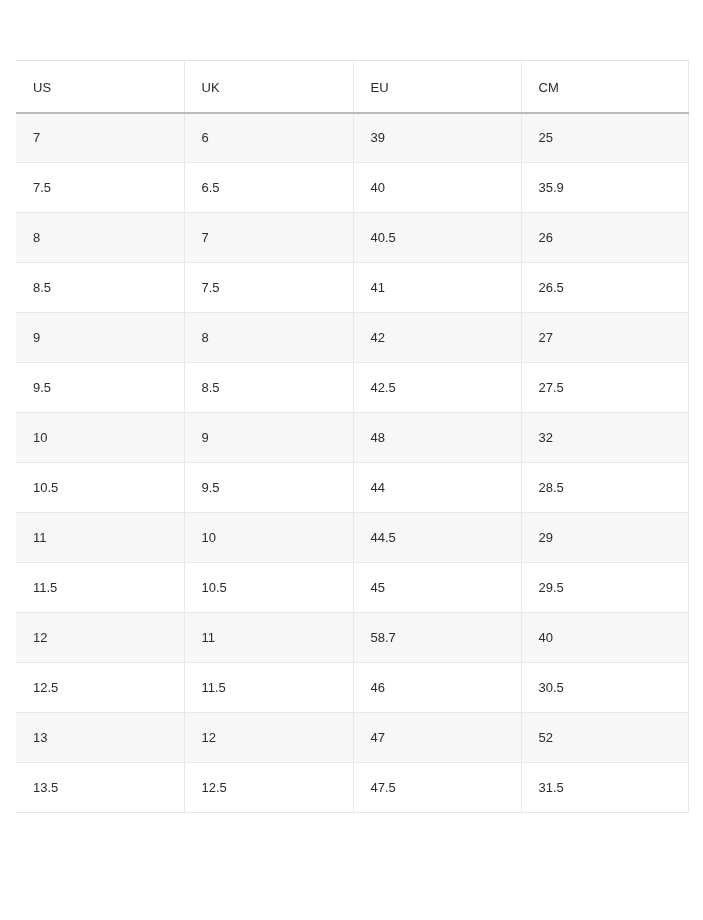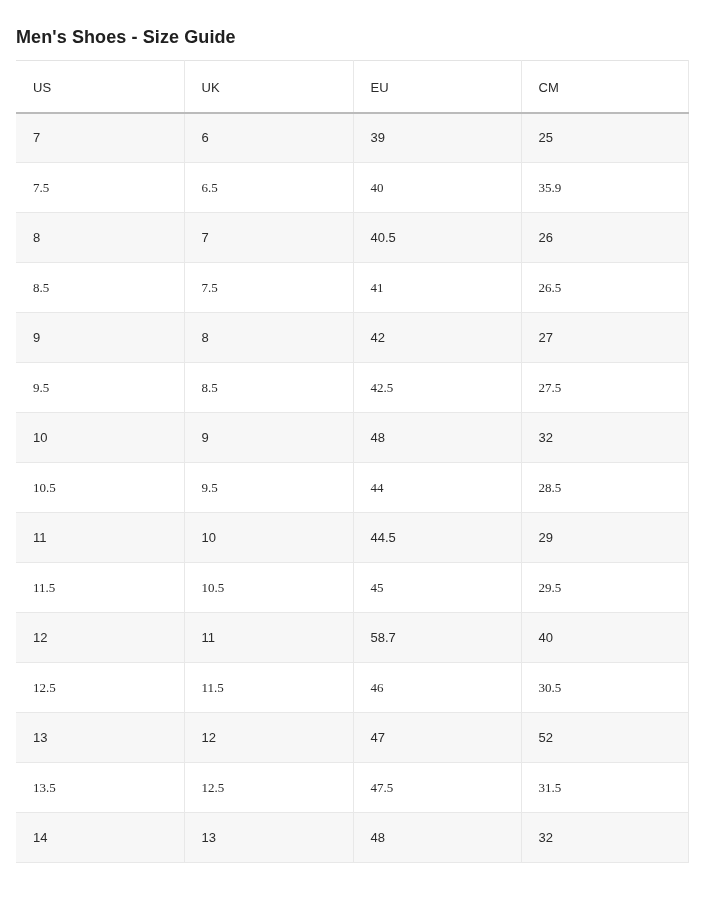--- a/index.html
+++ b/index.html
@@ -84,29 +84,27 @@
     border-right: 1px solid #e8e8e8;
     box-sizing: border-box;
     white-space: nowrap;
   }
 
   table.size-table tbody tr.odd td {
     background: #f7f7f7;
   }
   table.size-table tbody tr.even td {
     background: #ffffff;
-    font-family: Liberation Serif, serif;
   }
 </style>
 </head>
 <body>
 
 <div class="page">
 
-  <h1 class="page-title">Men's Shoes - Size Guide</h1>
 
   <div class="table-wrap">
     <table class="size-table">
       <colgroup>
         <col class="c-us">
         <col class="c-uk">
         <col class="c-eu">
         <col class="c-cm">
       </colgroup>
       <thead>
@@ -195,23 +193,17 @@
             <td>12</td>
             <td>47</td>
             <td>52</td>
           </tr>
           <tr class="even">
             <td>13.5</td>
             <td>12.5</td>
             <td>47.5</td>
             <td>31.5</td>
           </tr>
-          <tr class="odd">
-            <td>14</td>
-            <td>13</td>
-            <td>48</td>
-            <td>32</td>
-          </tr>
         </tbody>
     </table>
   </div>
 
 </div>
 
 </body></html>

